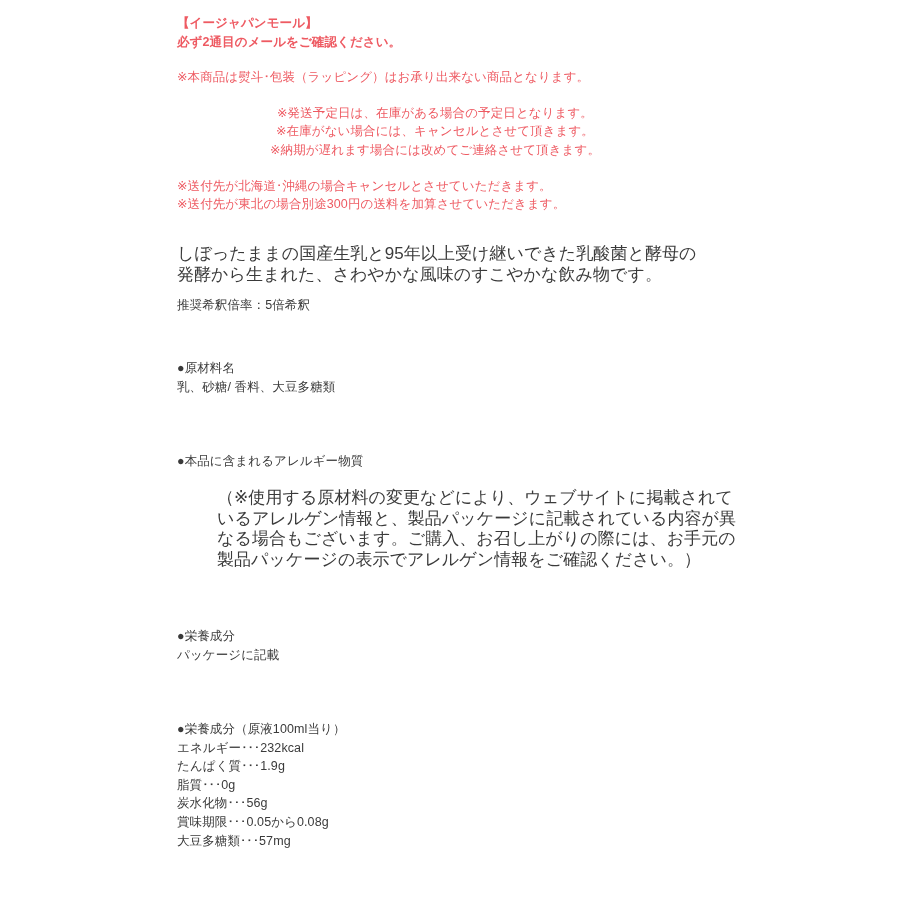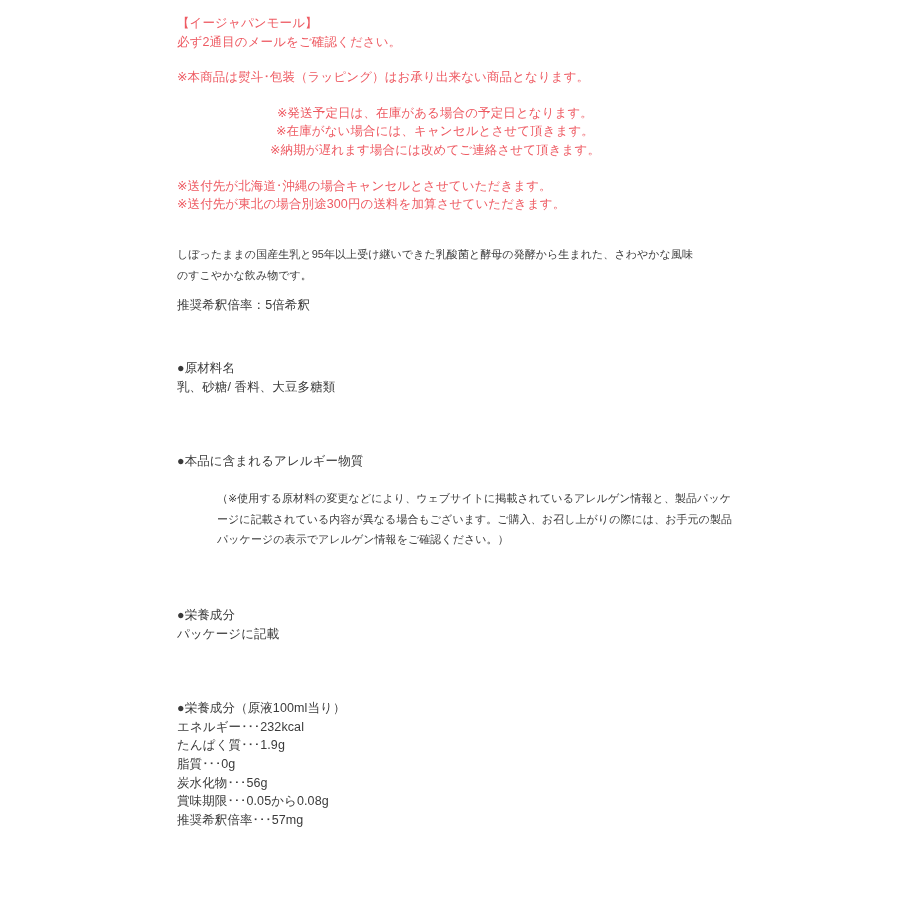--- a/index.html
+++ b/index.html
@@ -34,21 +34,21 @@
   }
   .line {
     display: block;
     white-space: nowrap;
     font-size: 12.5px;
     line-height: 18.6px;
     letter-spacing: 0.1px;
   }
   .para {
     display: block;
-    font-size: 11px;
+    font-size: 17px;
     line-height: 20.8px;
     letter-spacing: 0.05px;
     text-align: left;
   }
   .red .line, .red .para, .red {
     color: #ee5a62;
   }
   .dark .line, .dark .para, .dark {
     color: #3a3a3a;
   }
@@ -59,21 +59,21 @@
   .gap-xl { height: 44px; }
   .gap-xxl { height: 56px; }
   .wider { width: 520px; }
 </style>
 </head>
 <body>
 
 <div class="page" style="background: rgb(255, 255, 255);">
   <div class="content">
 
-    <div class="block red" style="color: rgb(238, 90, 98);">
+    <div class="block red" style="color: rgb(238, 90, 98); font-weight: bold;">
       <span class="line">【イージャパンモール】</span>
       <span class="line">必ず2通目のメールをご確認ください。</span>
     </div>
 
     <div class="gap-md"></div>
 
     <div class="block red" style="color: rgb(238, 90, 98);">
       <span class="line">※本商品は熨斗･包装（ラッピング）はお承り出来ない商品となります。</span>
     </div>
 
@@ -132,19 +132,19 @@
 
     <div class="gap-xxl"></div>
 
     <div class="block dark" style="color: rgb(58, 58, 58);">
       <span class="line">●栄養成分（原液100ml当り）</span>
       <span class="line">エネルギー･･･232kcal</span>
       <span class="line">たんぱく質･･･1.9g</span>
       <span class="line">脂質･･･0g</span>
       <span class="line">炭水化物･･･56g</span>
       <span class="line">賞味期限･･･0.05から0.08g</span>
-      <span class="line">推奨希釈倍率･･･57mg</span>
+      <span class="line">大豆多糖類･･･57mg</span>
     </div>
 
     <div class="gap-xl"></div>
 
   </div>
 </div>
 
 </body></html>

